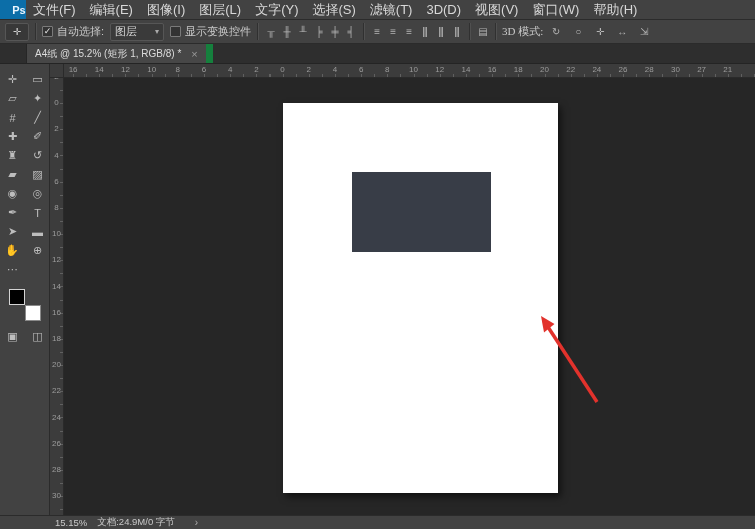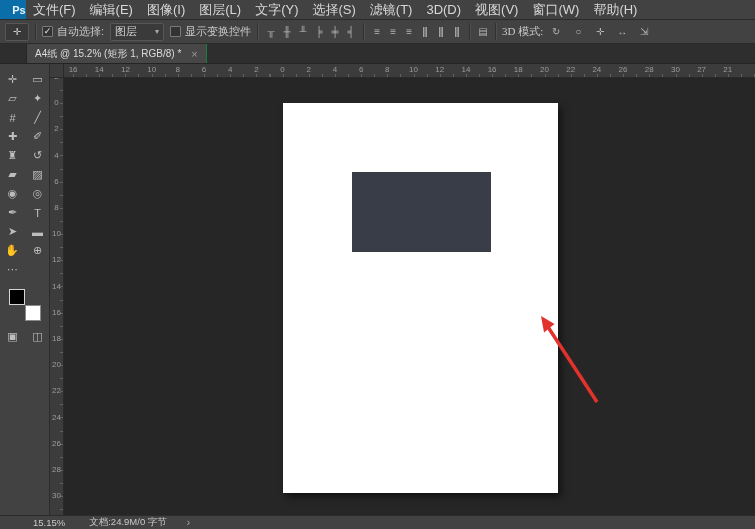--- a/index.html
+++ b/index.html
@@ -19,21 +19,21 @@
   .chk { display:flex; align-items:center; gap:4px; color:#c9c9c9; }
   .chk .box { width:11px; height:11px; border:1px solid #7a7a7a; background:#333; display:flex; align-items:center; justify-content:center; font-size:9px; line-height:9px; color:#e8e8e8; border-radius:1px; }
   .dropdown { height:18px; min-width:54px; border:1px solid #565656; background:#3a3a3a; display:flex; align-items:center; justify-content:space-between; gap:6px; padding:0 4px; border-radius:2px; color:#d6d6d6; }
   .dropdown .caret { font-size:8px; color:#aaa; }
   .icon-group { display:flex; align-items:center; gap:3px; }
   .icon-btn { min-width:13px; height:16px; display:flex; align-items:center; justify-content:center; font-size:10px; color:#b5b5b5; letter-spacing:-1px; }
   .opt-label { color:#c9c9c9; white-space:nowrap;font-family:Liberation Serif, serif; }
 
   
   .tab-bar { height:20px; background:#2e2e2e; display:flex; align-items:stretch; border-bottom:1px solid #242424; }
-  .tab { margin-left:26px; background:#474747; border-right:1px solid #15803d; border-left:1px solid #262626; display:flex; align-items:center; gap:10px; padding:0 8px; font-size:10px; color:#dcdcdc; }
+  .tab { margin-left:26px; background:#474747; border-right:7px solid #15803d; border-left:1px solid #262626; display:flex; align-items:center; gap:10px; padding:0 8px; font-size:10px; color:#dcdcdc; }
   .tab-close { color:#9a9a9a; font-size:11px; }
 
   
   .main { position:absolute; top:64px; left:0; right:0; bottom:14px; }
 
   .toolbar { position:absolute; left:0; top:0; bottom:0; width:50px; background:#424242; box-shadow:inset -1px 0 0 #2b2b2b; }
   .tools-grid { display:grid; grid-template-columns:25px 25px; padding-top:6px; }
   .tool { height:19px; display:flex; align-items:center; justify-content:center; font-size:11px; color:#bdbdbd; }
   .swatches { position:relative; width:32px; height:32px; margin:10px auto 6px auto; }
   .swatch { position:absolute; width:16px; height:16px; border:1px solid #8a8a8a; }
@@ -53,22 +53,22 @@
   .vlabels { margin-top:-14px; }
   .vlabel { height:26.2px; width:9px; margin:0 auto; display:flex; align-items:center; justify-content:center; text-align:center; font-size:8px; line-height:8px; color:#9c9c9c; word-break:break-all; }
 
   .canvas { position:absolute; left:64px; top:14px; right:0; bottom:0; background:#262626; overflow:hidden; }
   .paper { position:absolute; left:219px; top:25px; width:275px; height:390px; box-shadow:3px 4px 7px rgba(0,0,0,0.55); }
   .shape { position:absolute; left:69px; top:69px; width:139px; height:80px; }
   .annotation { position:absolute; left:0; top:0; width:100%; height:100%; pointer-events:none; }
 
   
   .statusbar { position:absolute; left:0; right:0; bottom:0; height:14px; background:#424242; border-top:1px solid #2b2b2b; display:flex; align-items:center; font-size:9.5px; color:#c9c9c9; }
-  .zoom-field { margin-left:33px; padding-right:10px; }
-  .doc-info { margin-left:14px; }
+  .zoom-field { margin-left:55px; padding-right:10px; }
+  .doc-info { margin-left:0; }
   .status-chevron { margin-left:20px; color:#aaa; font-size:10px; }
 </style>
 </head>
 <body>
 
 <div class="app">
 
   <div class="menubar">
     <div class="ps-logo">Ps</div>
     <div style="display:flex;">

